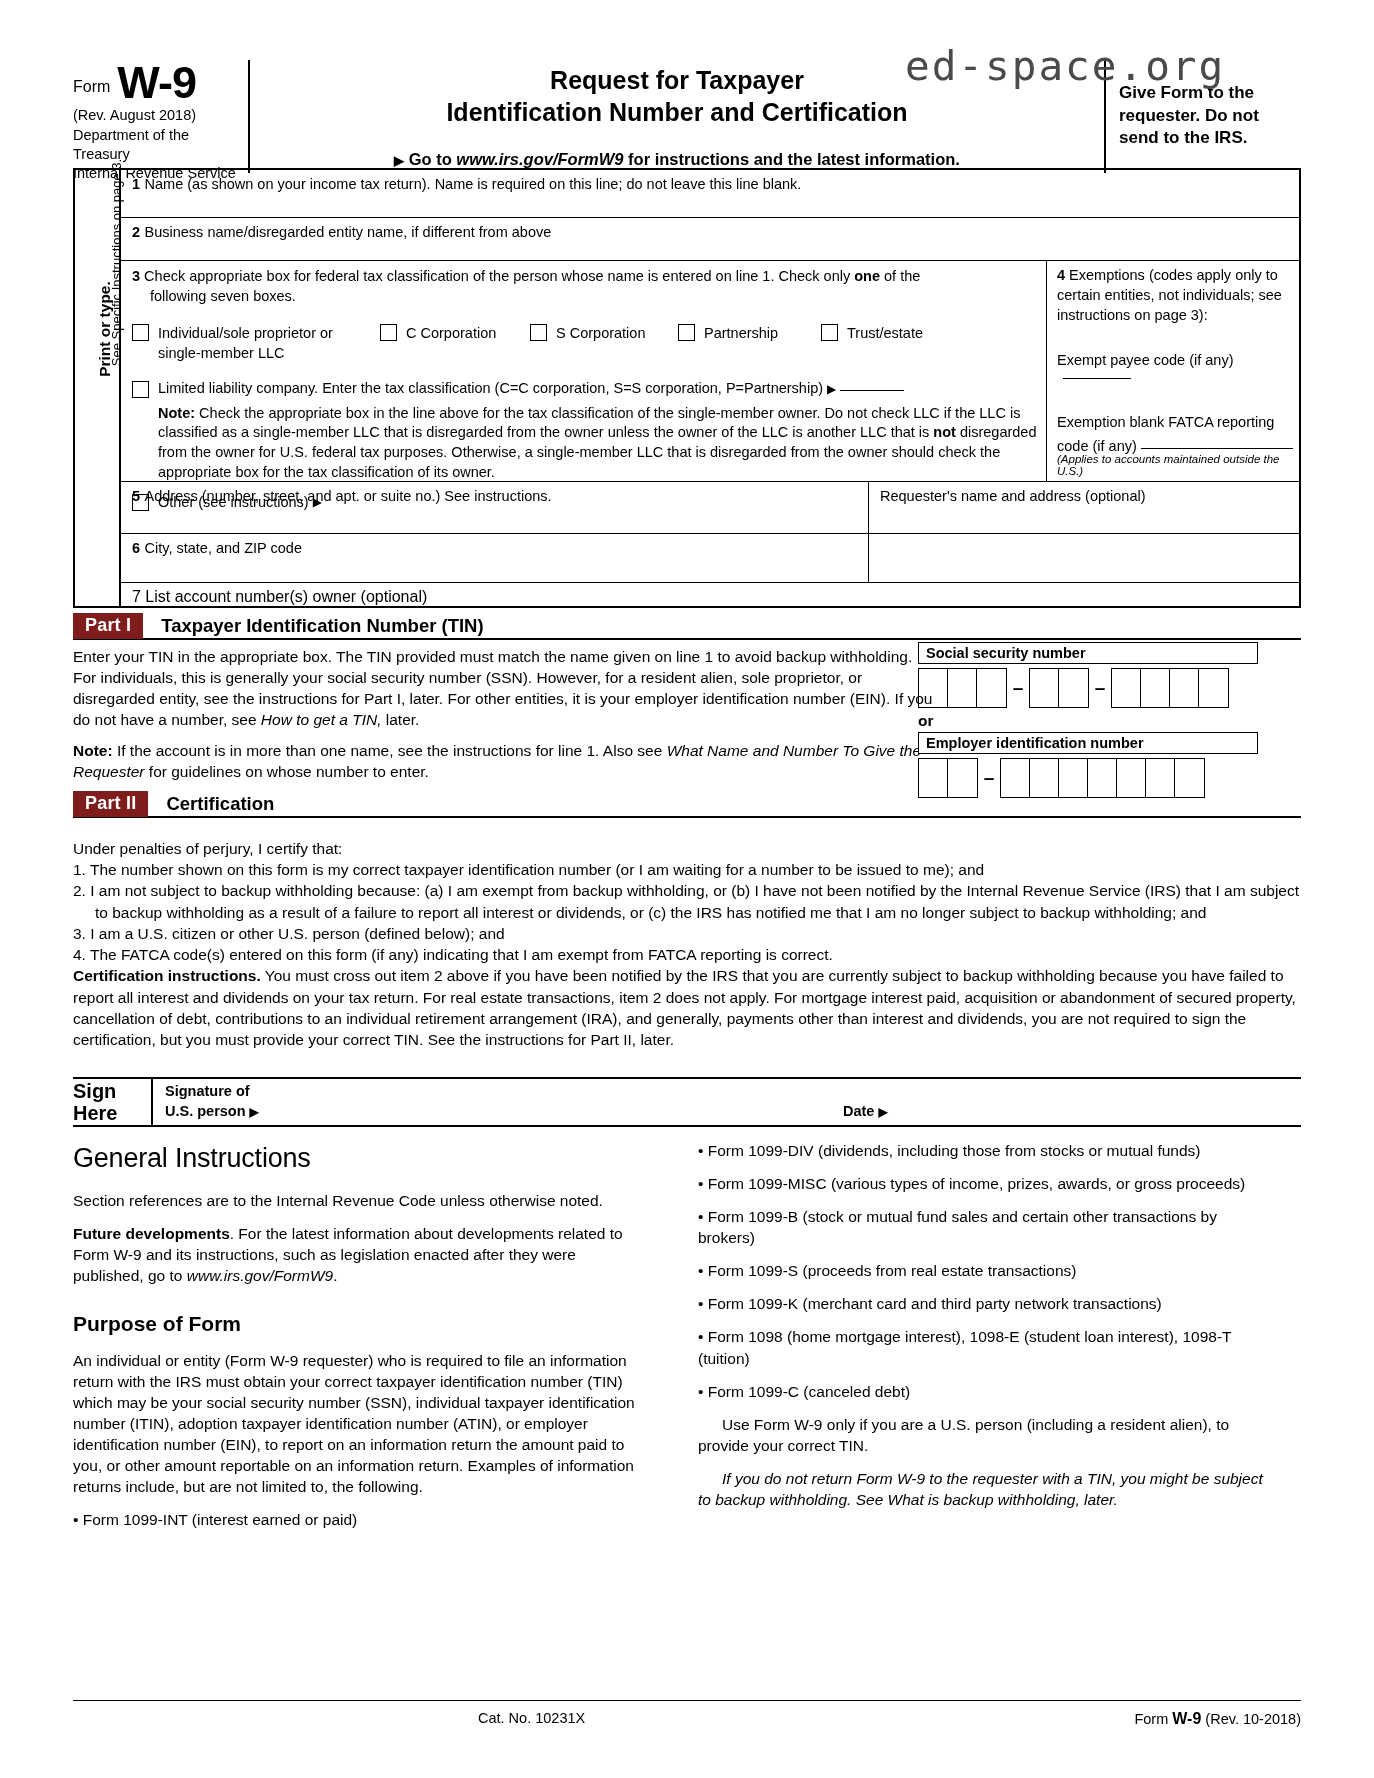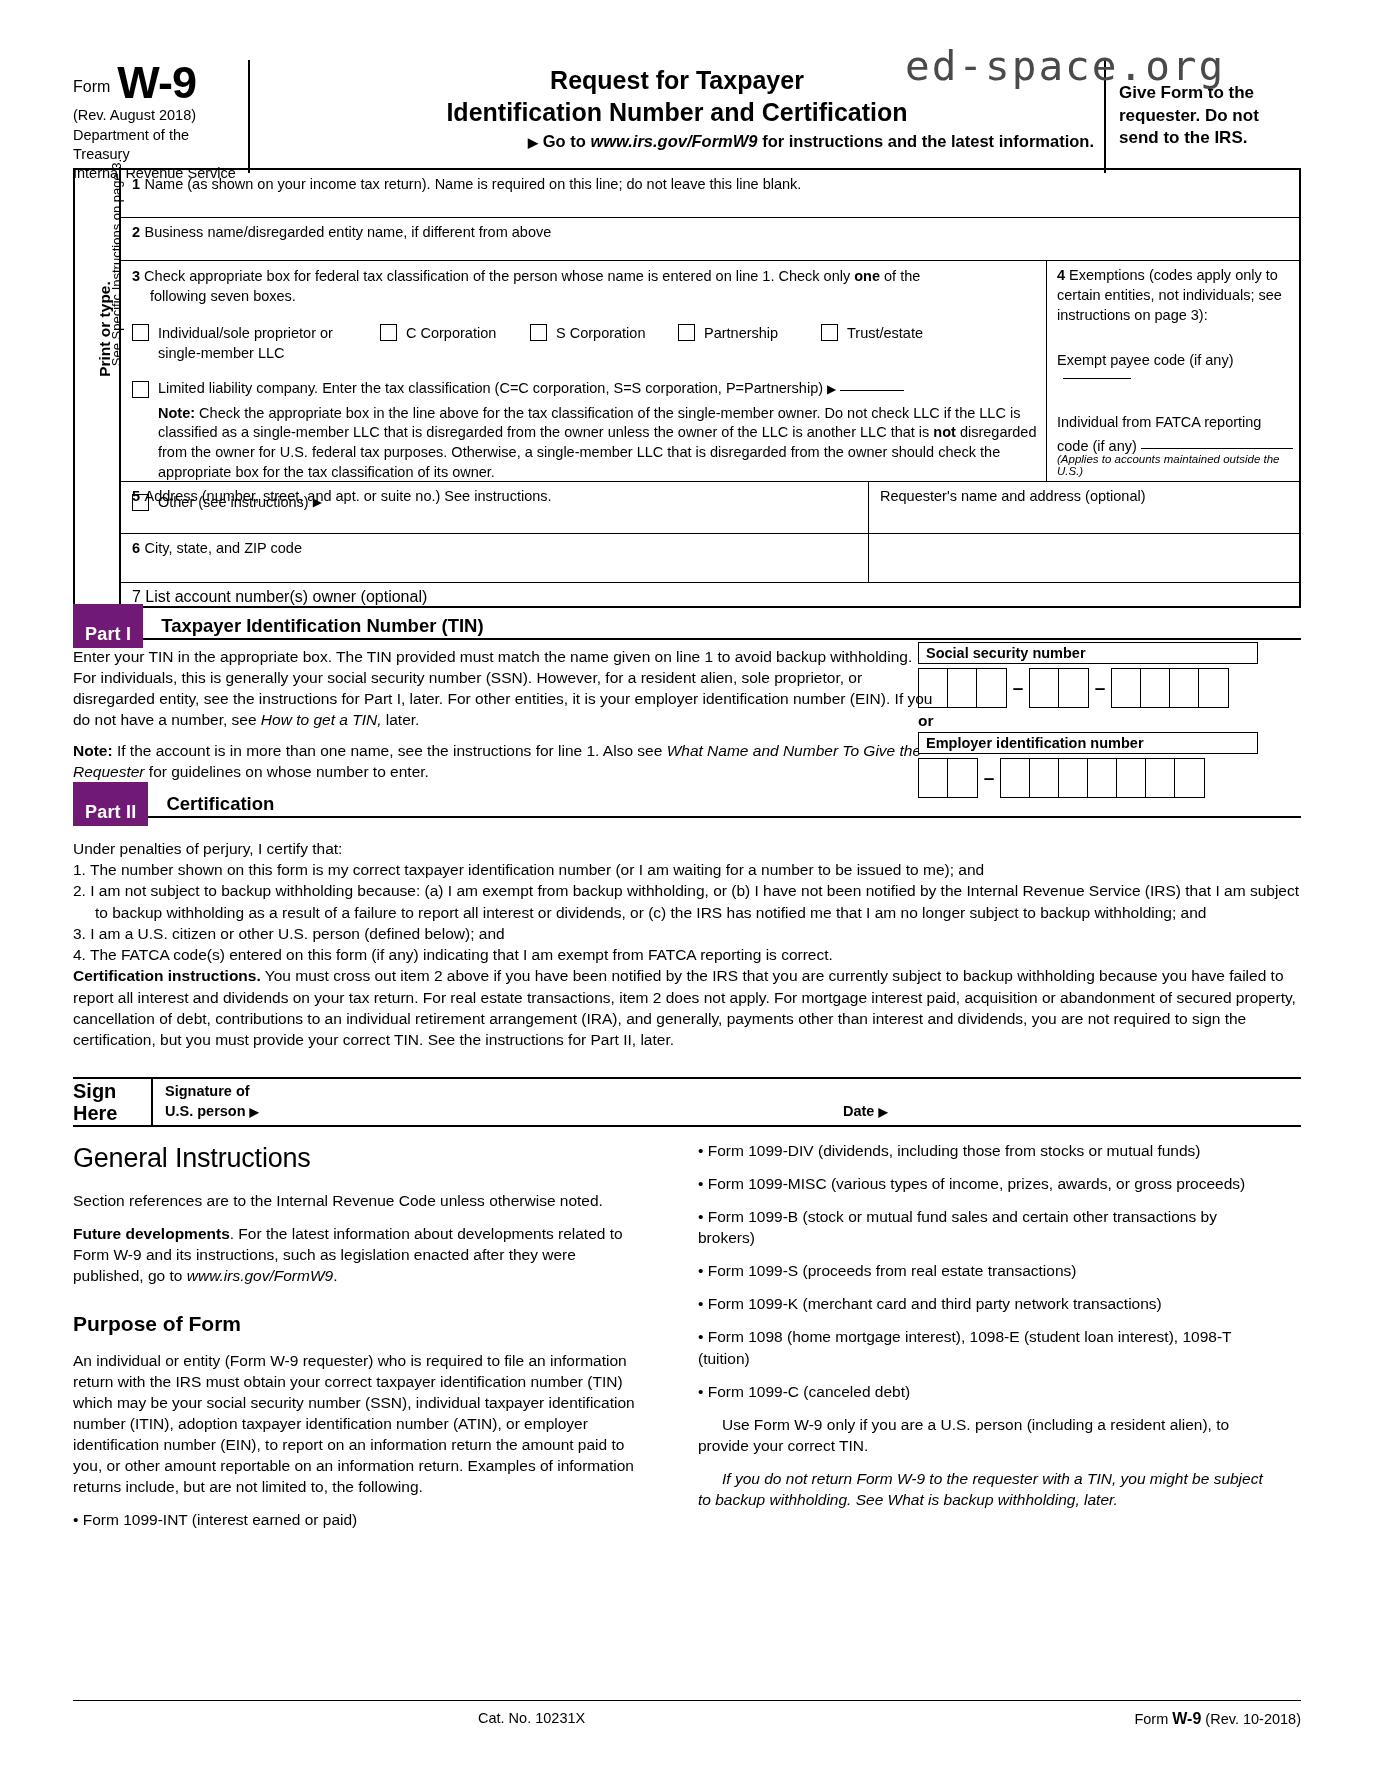--- a/index.html
+++ b/index.html
@@ -33,21 +33,21 @@
   .hdr-left .lbl-form{ font-size:16px; padding-bottom:7px; }
   .hdr-left .w9{ font-size:45px; font-weight:bold; line-height:0.92; letter-spacing:-1px; }
   .hdr-left .rev{ font-size:14.5px; margin-top:3px; line-height:1.32; }
   .hdr-left .dept{ font-size:14.5px; line-height:1.32; }
 
   .hdr-mid{
     flex:1; border-left:2px solid #000; border-right:2px solid #000;
     text-align:center; padding:4px 10px 0 10px;
   }
   .hdr-mid .t1{ font-size:25px; font-weight:bold; line-height:1.28; }
-  .hdr-mid .goto{ font-size:16.5px; font-weight:bold; margin-top:4px;text-align:right; }
+  .hdr-mid .goto{ font-size:16.5px; font-weight:bold; margin-top:22px; }
   .hdr-mid .goto i{ font-style:italic; }
   .hdr-mid .arrow{ font-size:13px; }
 
   .hdr-right{ width:195px; padding:22px 0 0 13px; }
   .hdr-right div{ font-size:17px; font-weight:bold; line-height:1.33; }
 
   
   .frame{
     position:absolute; left:73px; top:168px; width:1228px; height:440px;
     border:2px solid #000;
@@ -116,22 +116,22 @@
   .row6 .left{ flex:1; border-right:1px solid #000; }
   .row6 .right{ width:430px; }
   .row7{ height:44px; }
 
   
   .partbar{
     position:absolute; left:73px; width:1228px; height:26px;
     border-bottom:2px solid #000; display:flex; align-items:center;
   }
   .partbar .tag{
-    background:#701a75; color:#fff; font-weight:bold; font-size:18px;
-    padding:20px 12px 3px 12px; margin-right:18px; letter-spacing:0.2px;
+    background:#7f1d1d; color:#fff; font-weight:bold; font-size:18px;
+    padding:2px 12px 3px 12px; margin-right:18px; letter-spacing:0.2px;
   }
   .partbar .ttl{ font-size:18.5px; font-weight:bold; }
 
   .p1body{ position:absolute; left:73px; top:646px; width:1228px; }
   .p1text{ width:860px; font-size:15.5px; line-height:1.36; }
   .p1text i{ font-style:italic; }
   .p1text .nb{ margin-top:10px; }
   .p1text .nb b{ font-weight:bold; }
 
   .tinbox{ position:absolute; left:845px; top:-4px; width:340px; }
@@ -303,21 +303,21 @@
           <div class="ex-head">
             <span class="num">4</span>
             <span>Exemptions (codes apply only to</span><br>
             <span>certain entities, not individuals; see</span><br>
             <span>instructions on page 3):</span>
           </div>
           <div class="ex-item">
             <span>Exempt payee code (if any)</span><span class="ex-rule"></span>
           </div>
           <div class="ex-item" style="margin-top:30px;">
-            <span>Individual from FATCA reporting</span><br>
+            <span>Exemption blank FATCA reporting</span><br>
             <span style="display:inline-block;margin-top:8px;">code (if any)</span>
             <span class="ex-rule-long"></span>
           </div>
           <div class="ex-foot">(Applies to accounts maintained outside the U.S.)</div>
         </div>
       </div>
 
       <div class="fline row5">
         <div class="left">
           <div class="fl-pad">

